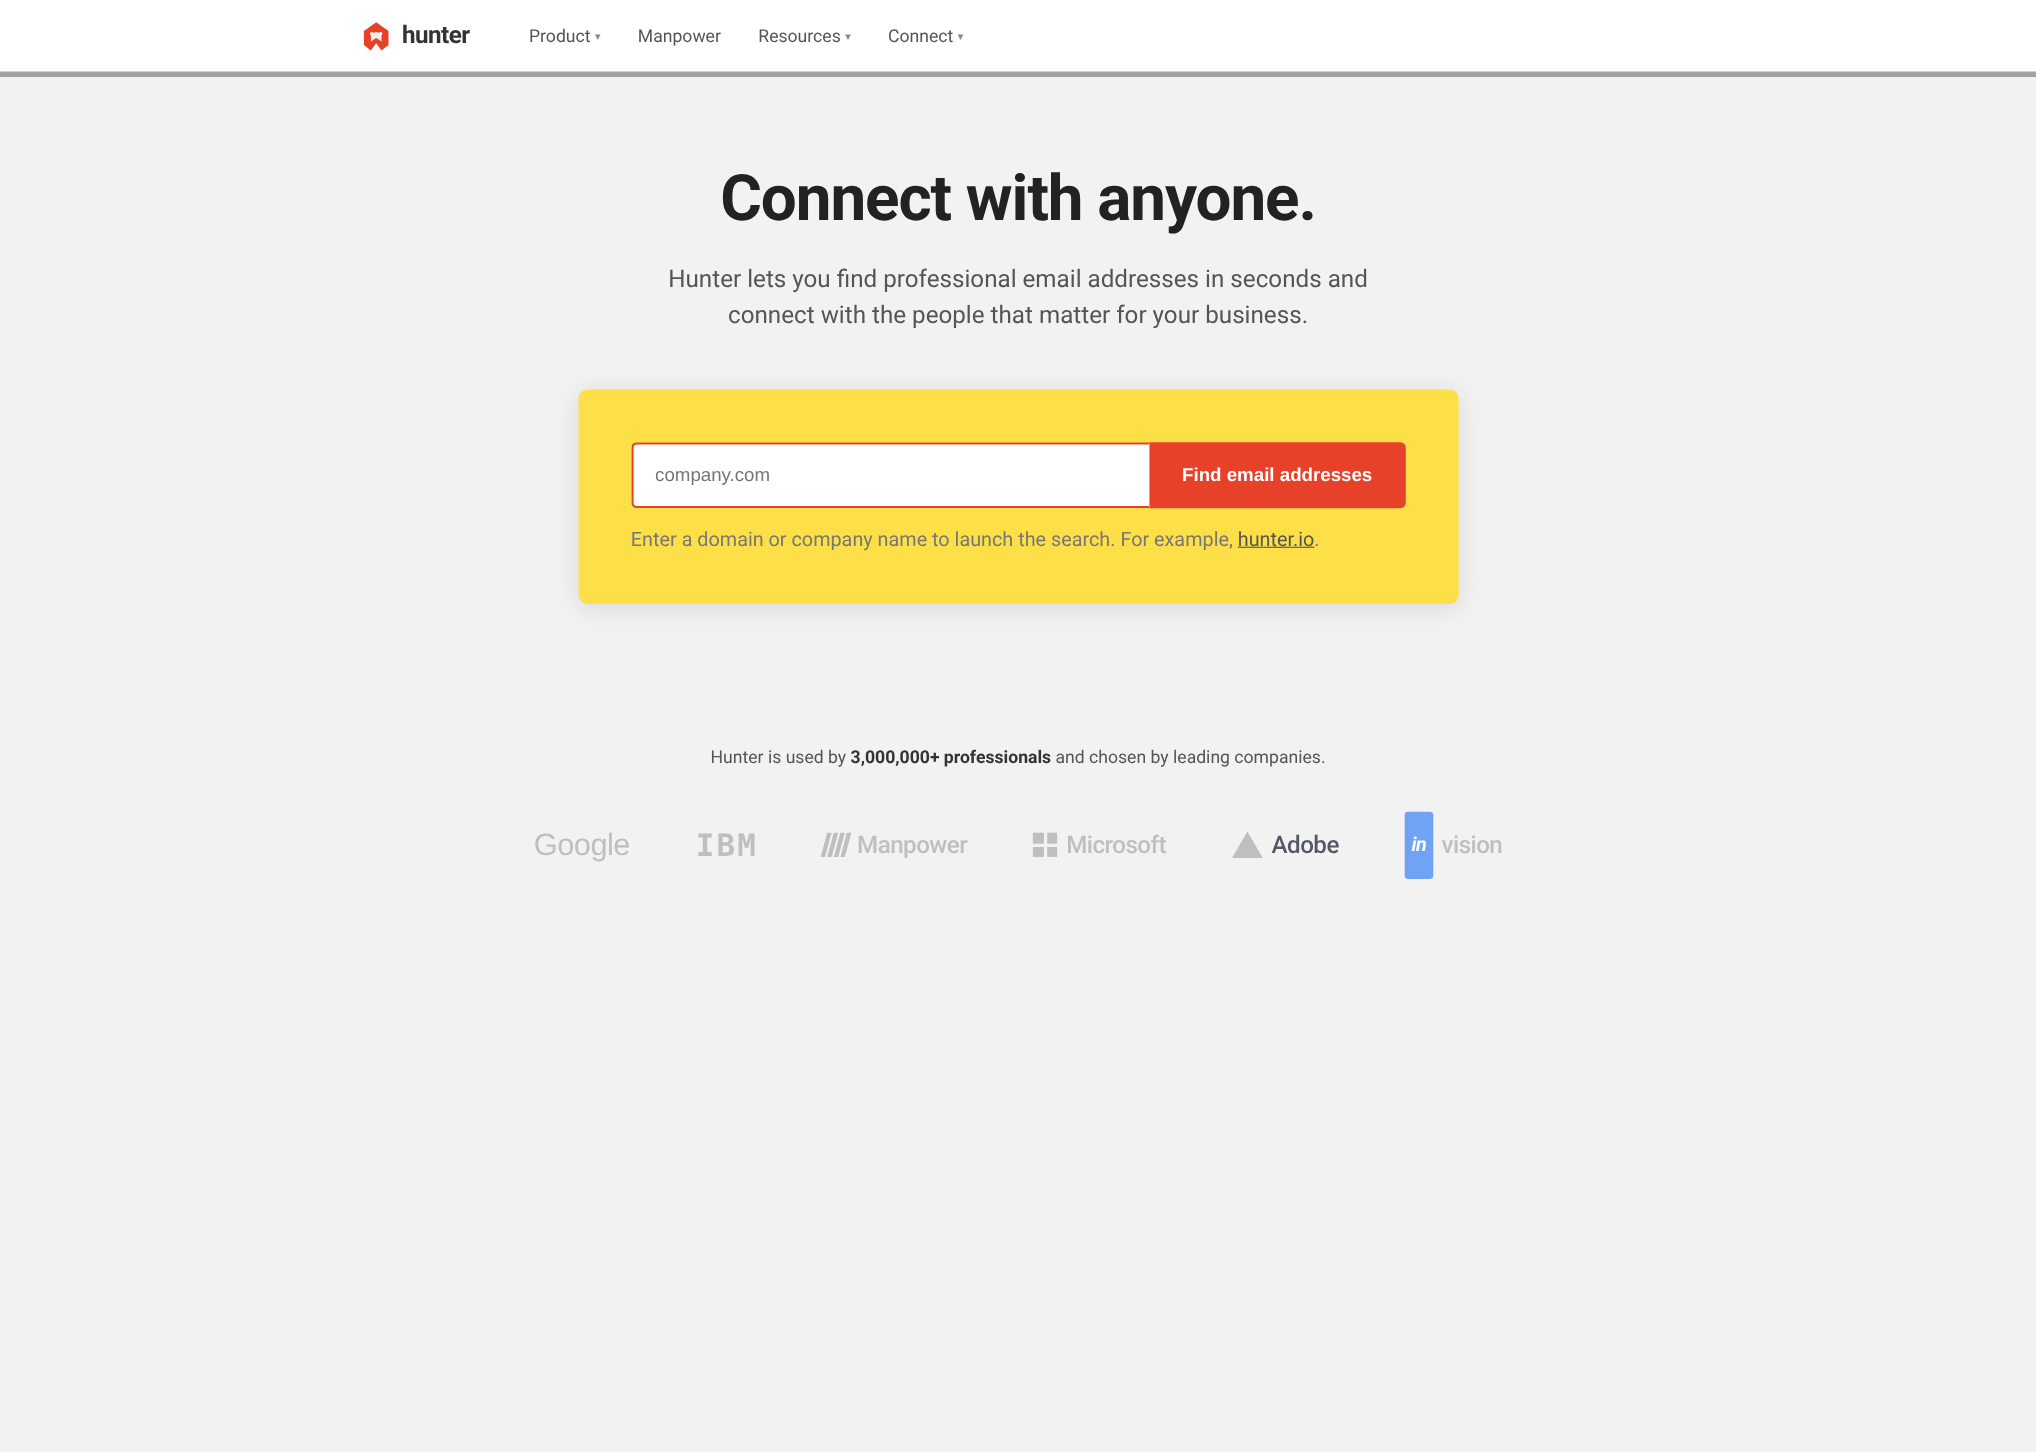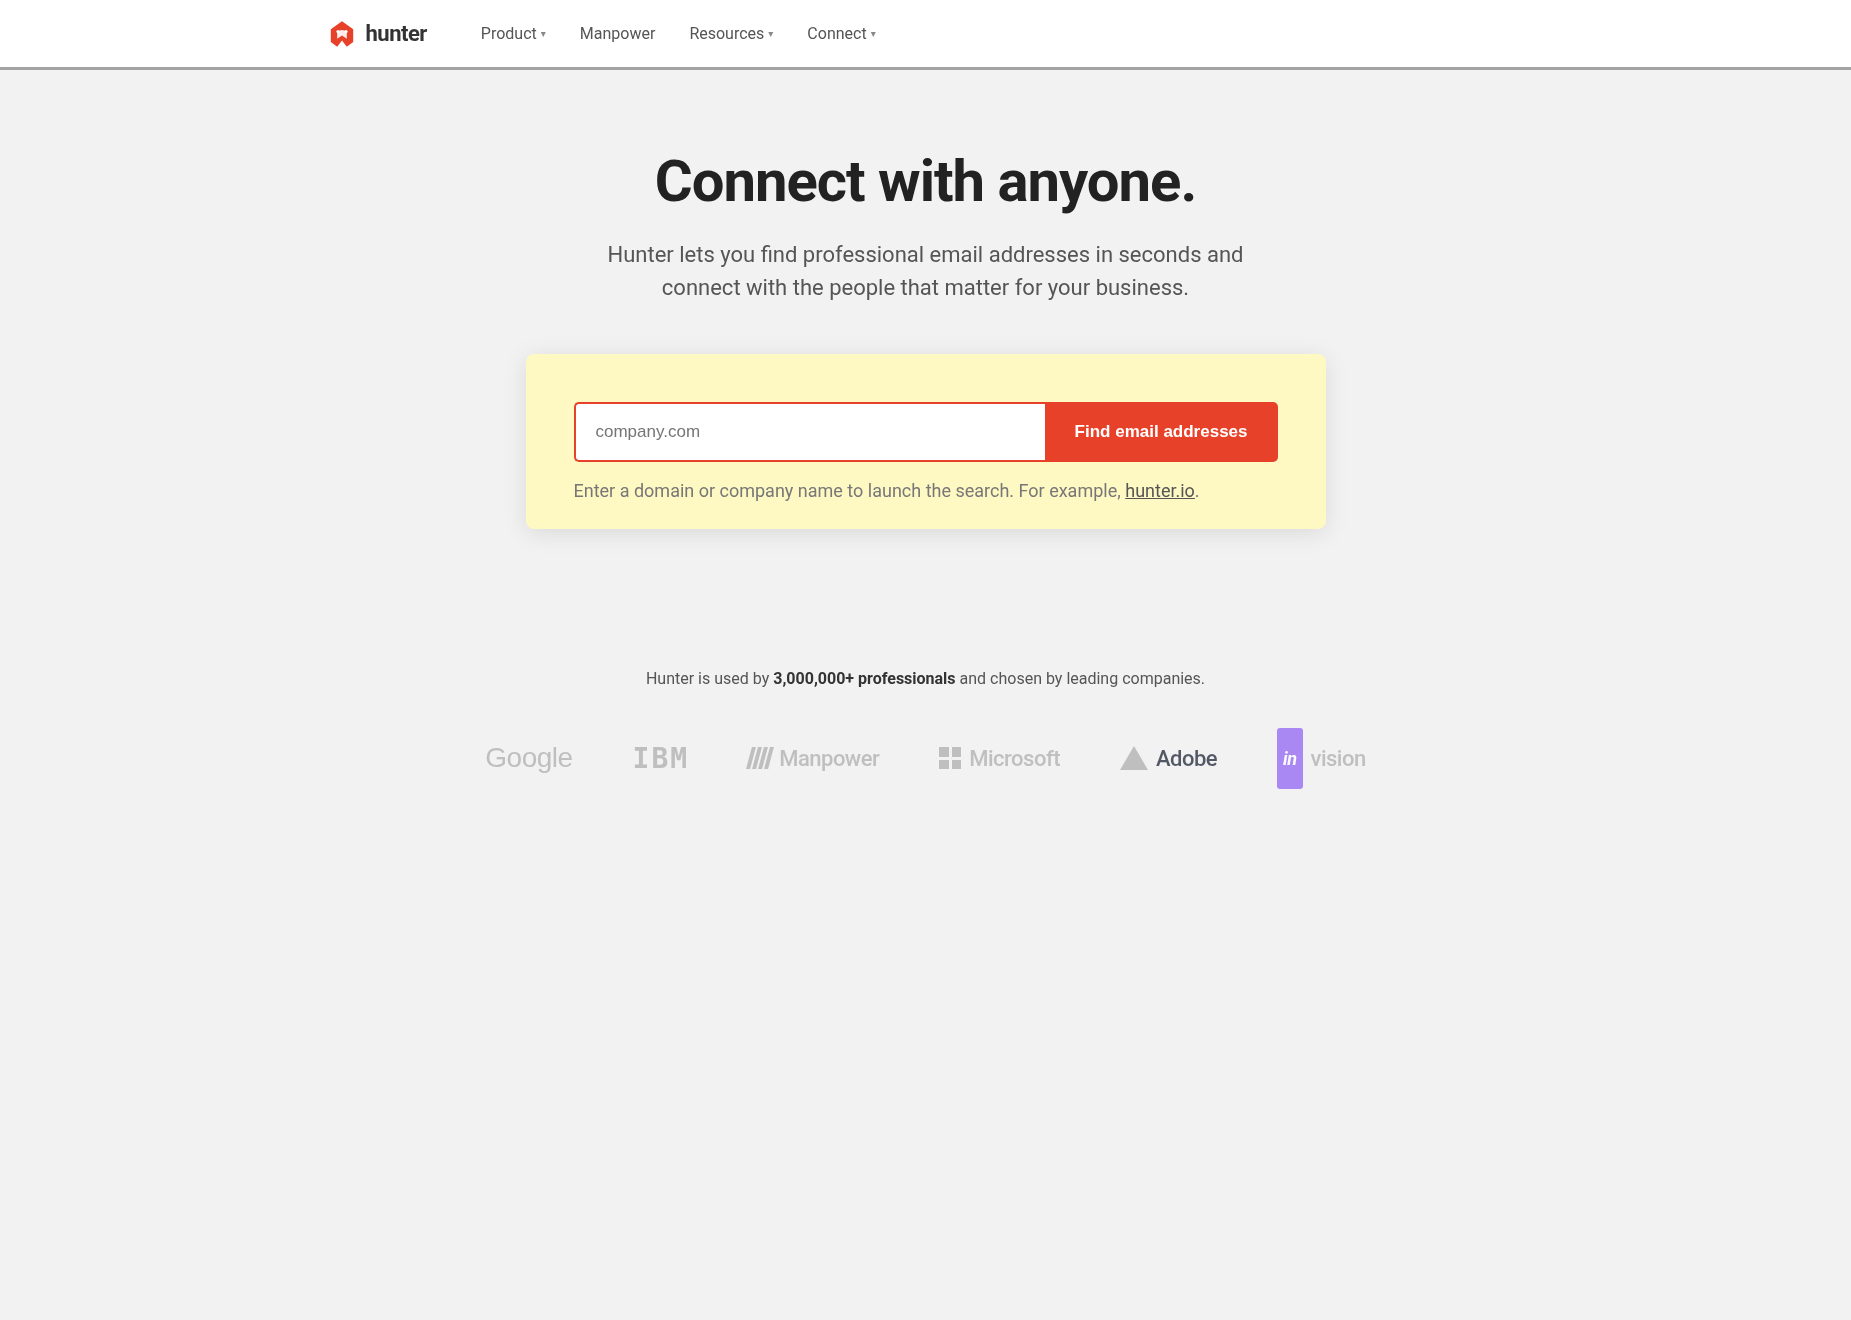--- a/index.html
+++ b/index.html
@@ -11,21 +11,21 @@
     body {
       font-family: -apple-system, BlinkMacSystemFont, 'Segoe UI', Roboto, Helvetica, Arial, sans-serif;
       background-color: #f2f2f2;
       color: #333;
       min-height: 100vh;
     }
 
     
     .navbar {
       background-color: #fff;
-      border-bottom: 3px solid #a3a3a3;
+      border-bottom: 5px solid #a3a3a3;
       height: 70px;
       display: flex;
       align-items: center;
       padding: 0 40px;
       position: relative;
       z-index: 10;
     }
 
     .navbar-inner {
       display: flex;
@@ -139,26 +139,26 @@
     .hero-subtitle {
       font-size: 22px;
       color: #555;
       line-height: 1.5;
       max-width: 680px;
       margin: 0 auto 50px;
     }
 
     
     .search-card {
-      background: #fef9c3;
+      background: #fde047;
       border-radius: 8px;
       box-shadow: 0 4px 24px rgba(0,0,0,0.10);
       max-width: 800px;
-      margin: 10px auto;
-      padding: 48px 48px 28px;
+      margin: 0 auto;
+      padding: 48px 48px 48px;
     }
 
     .search-row {
       display: flex;
       align-items: stretch;
       margin-bottom: 18px;
     }
 
     .search-input {
       flex: 1;
@@ -253,21 +253,21 @@
     
     .logo-adobe-text { font-size: 22px; color: #0f172a; }
 
     
     .logo-invision {
       font-size: 22px;
       color: #aaa;
     }
 
     .logo-invision .inv-box {
-      background: #8b5cf6;
+      background: #3b82f6;
       color: #fff;
       padding: 20px 6px;
       border-radius: 3px;
       font-size: 18px;
       font-weight: 700;
       font-style: italic;
     }
 
     
     .ms-grid {

